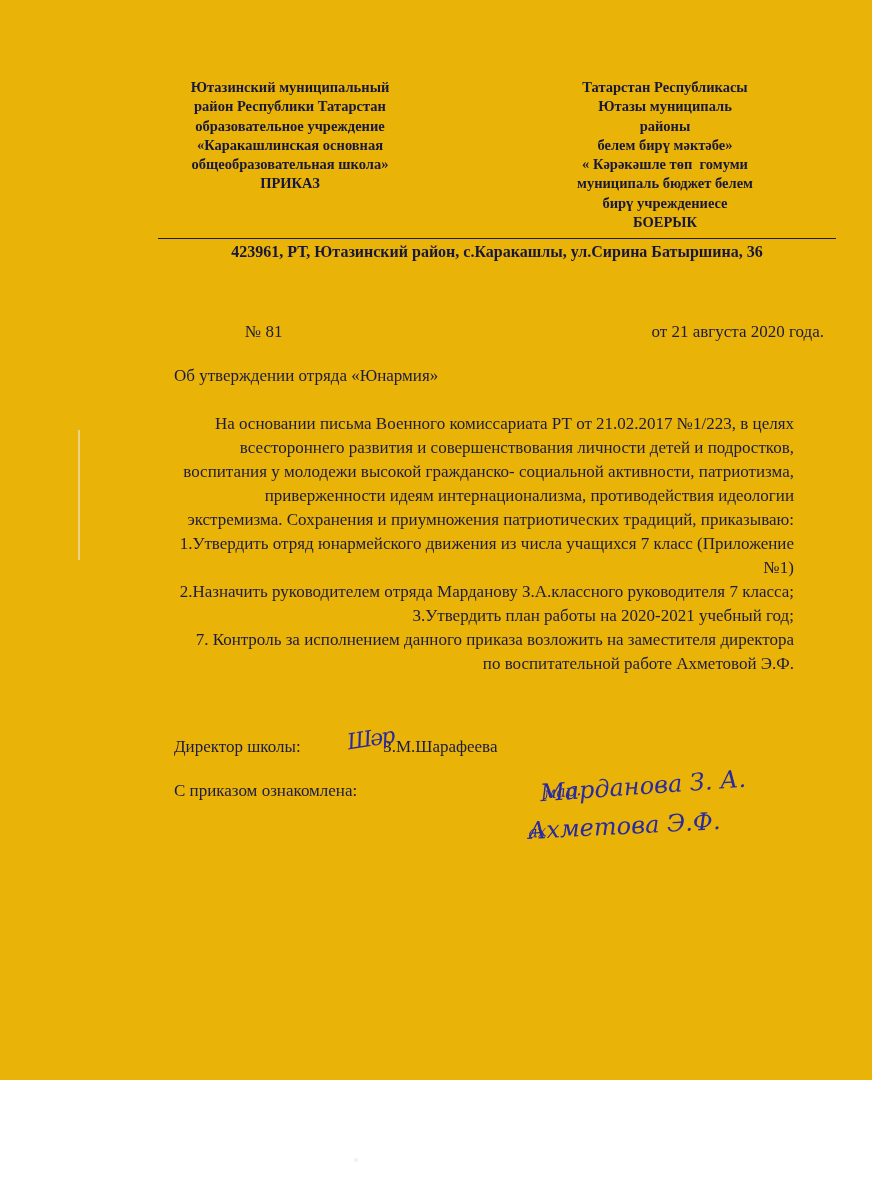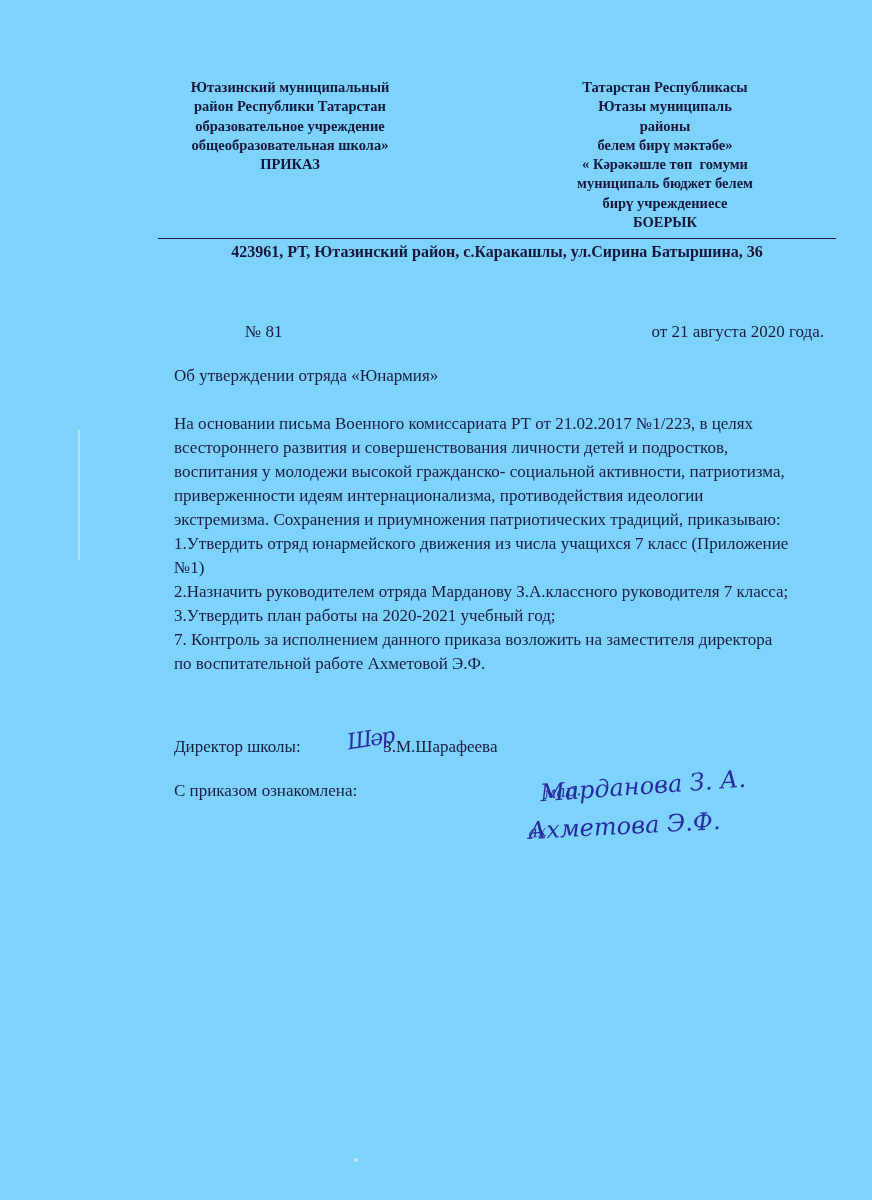--- a/index.html
+++ b/index.html
@@ -13,22 +13,22 @@
     position: relative;
     font-family: "Liberation Serif", serif;
     color: #1a1a2e;
     overflow: hidden;
   }
 
   .page {
     position: absolute;
     left: 0; top: 0;
     width: 872px;
-    height: 1200px;
-    background: #7dd3fc;
+    height: 1080px;
+    background: #eab308;
   }
 
   
   .header {
     position: absolute;
     left: 0;
     top: 78px;
     width: 872px;
     display: flex;
     justify-content: flex-start;
@@ -99,20 +99,21 @@
     position: absolute;
     left: 174px;
     top: 412px;
     width: 620px;
     font-size: 17px;
     line-height: 1.41;
     color: #1b1b3f;
   }
   .body-text p {
     margin: 0;
+    text-align: right;
   }
 
   
   .sig-director {
     position: absolute;
     left: 174px;
     top: 737px;
     font-size: 17px;
     color: #1b1b3f;
   }
@@ -176,20 +177,21 @@
 </head>
 <body>
 
 <div class="page">
 
   <div class="header">
     <div class="header-col left">
       <div>Ютазинский муниципальный</div>
       <div>район Республики Татарстан</div>
       <div>образовательное учреждение</div>
+      <div>«Каракашлинская основная</div>
       <div>общеобразовательная школа»</div>
       <div>ПРИКАЗ</div>
     </div>
     <div class="header-col right">
       <div>Татарстан Республикасы</div>
       <div>Ютазы муниципаль</div>
       <div>районы</div>
       <div>белем бирү мәктәбе»</div>
       <div>« Кәрәкәшле төп  гомуми</div>
       <div>муниципаль бюджет белем</div>

